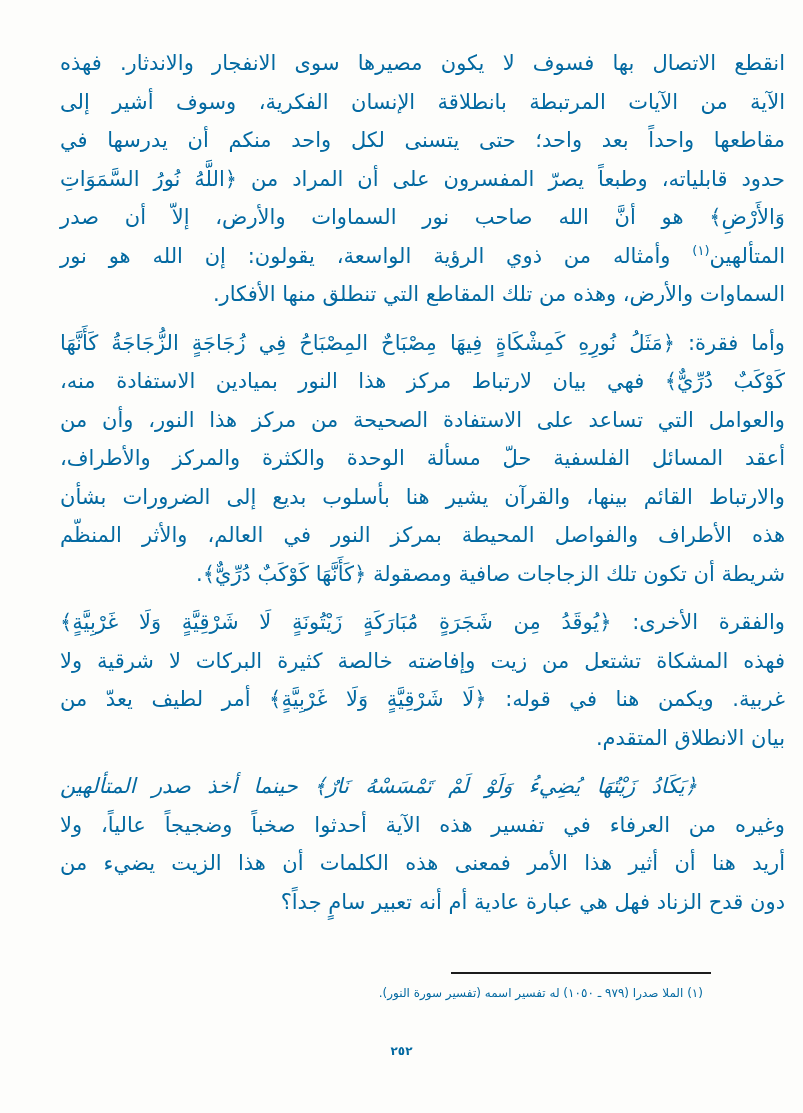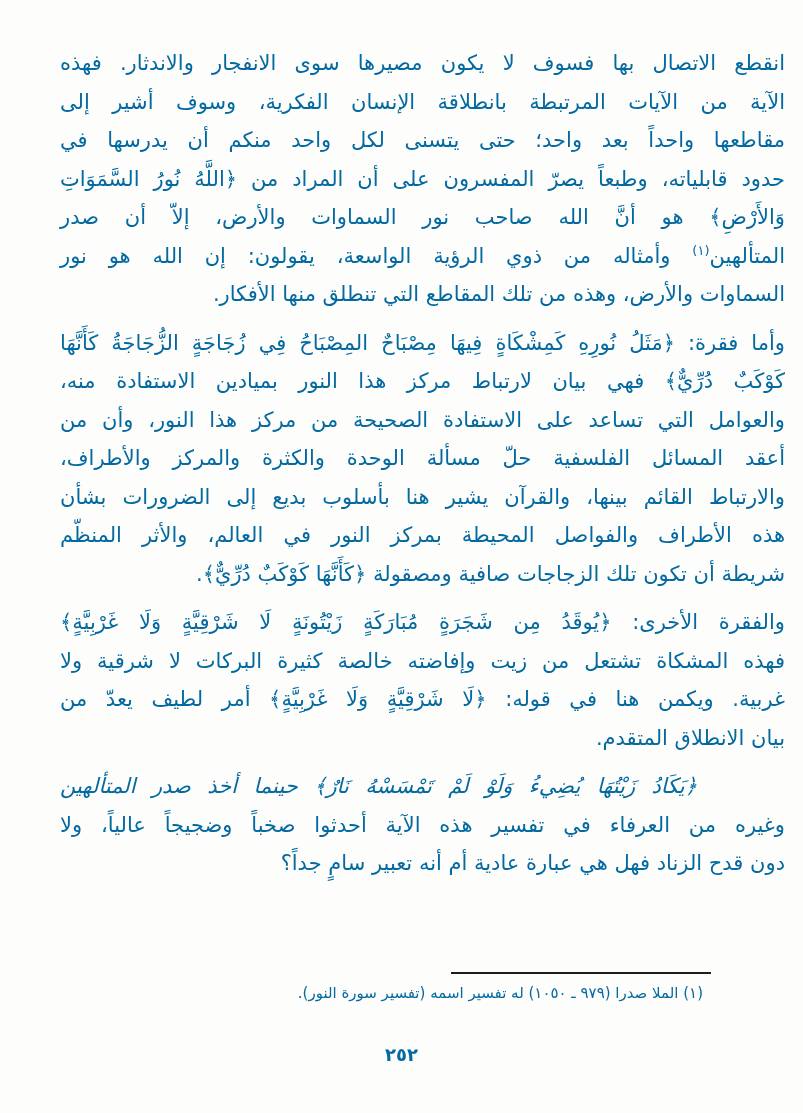--- a/index.html
+++ b/index.html
@@ -51,30 +51,30 @@
   .fn-rule {
     height: 2px;
     background: #1c1c1c;
     width: 260px;
     margin-right: 74px;
   }
   .fn-text {
     margin-top: 7px;
     padding-right: 82px;
     text-align: right;
-    font-size: 15px;
+    font-size: 12px;
     line-height: 24px;
   }
   .page-number {
     position: absolute;
     top: 1044px;
     left: 0;
     right: 0;
     text-align: center;
-    font-size: 18px;
+    font-size: 12px;
     font-weight: bold;
     letter-spacing: 2px;
     direction: rtl;
   }
 </style>
 </head>
 <body>
 
 <div class="page">
 
@@ -103,20 +103,21 @@
     <div class="para">
       <div class="line j">والفقرة الأخرى: ﴿يُوقَدُ مِن شَجَرَةٍ مُبَارَكَةٍ زَيْتُونَةٍ لَا شَرْقِيَّةٍ وَلَا غَرْبِيَّةٍ﴾</div>
       <div class="line j">فهذه المشكاة تشتعل من زيت وإفاضته خالصة كثيرة البركات لا شرقية ولا</div>
       <div class="line j">غربية. ويكمن هنا في قوله: ﴿لَا شَرْقِيَّةٍ وَلَا غَرْبِيَّةٍ﴾ أمر لطيف يعدّ من</div>
       <div class="line last">بيان الانطلاق المتقدم.</div>
     </div>
 
     <div class="para">
       <div class="line j indent1">﴿يَكَادُ زَيْتُهَا يُضِيءُ وَلَوْ لَمْ تَمْسَسْهُ نَارٌ﴾ حينما أخذ صدر المتألهين</div>
       <div class="line j">وغيره من العرفاء في تفسير هذه الآية أحدثوا صخباً وضجيجاً عالياً، ولا</div>
+      <div class="line j">أريد هنا أن أثير هذا الأمر فمعنى هذه الكلمات أن هذا الزيت يضيء من</div>
       <div class="line last">دون قدح الزناد فهل هي عبارة عادية أم أنه تعبير سامٍ جداً؟</div>
     </div>
 
   </div>
 
   <div class="footnote-area">
     <div class="fn-rule"></div>
     <div class="fn-text">(١) الملا صدرا (٩٧٩ ـ ١٠٥٠) له تفسير اسمه (تفسير سورة النور).</div>
   </div>
 

